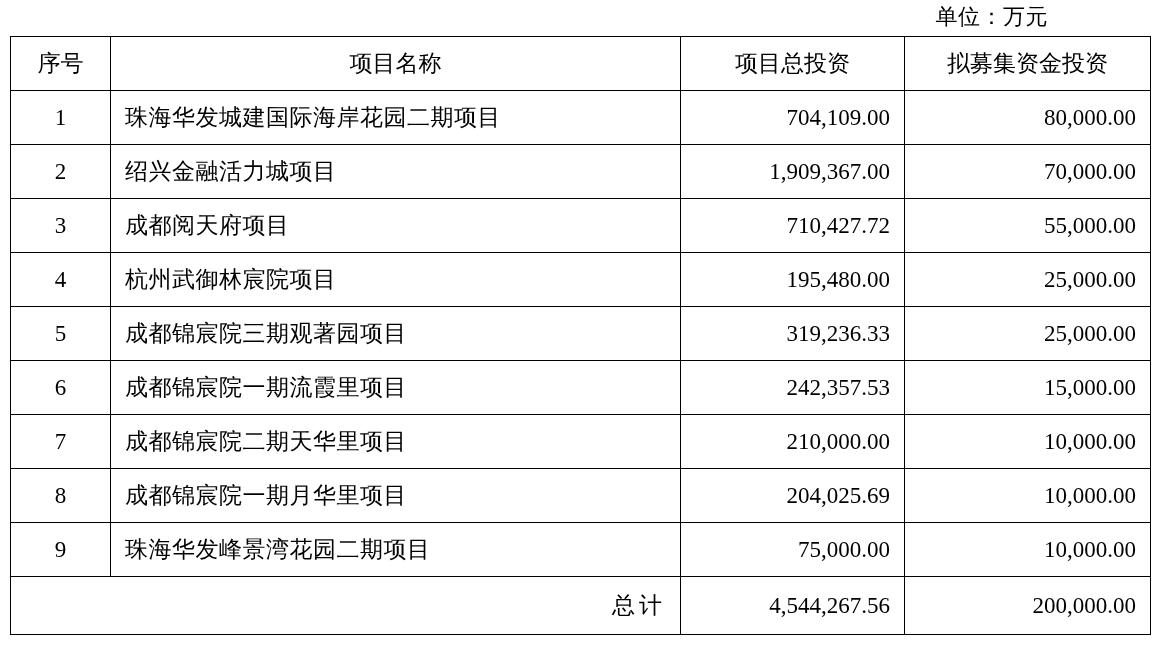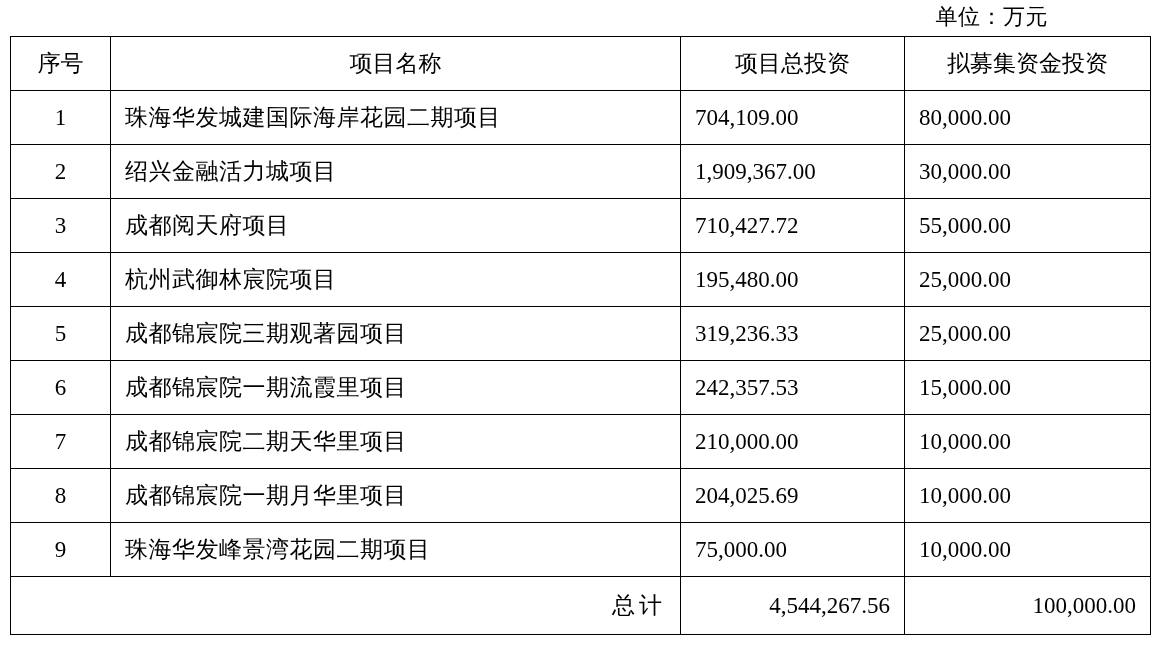--- a/index.html
+++ b/index.html
@@ -55,20 +55,21 @@
 
   td.idx {
     text-align: center;
   }
   td.name {
     text-align: left;
     padding-left: 24px;
     letter-spacing: 0.5px;
   }
   td.num {
+    text-align: right;
     padding-right: 16px;
     font-family: "Liberation Serif", "DejaVu Serif", serif;
   }
   tr.total-row td {
     height: 58px;
   }
   td.total-label {
     text-align: right;
     font-size: 24px;
     font-weight: bold;
@@ -107,21 +108,21 @@
       <tr>
         <td class="idx">1</td>
         <td class="name">珠海华发城建国际海岸花园二期项目</td>
         <td class="num">704,109.00</td>
         <td class="num">80,000.00</td>
       </tr>
       <tr>
         <td class="idx">2</td>
         <td class="name">绍兴金融活力城项目</td>
         <td class="num">1,909,367.00</td>
-        <td class="num">30,000.00</td>
+        <td class="num">70,000.00</td>
       </tr>
       <tr>
         <td class="idx">3</td>
         <td class="name">成都阅天府项目</td>
         <td class="num">710,427.72</td>
         <td class="num">55,000.00</td>
       </tr>
       <tr>
         <td class="idx">4</td>
         <td class="name">杭州武御林宸院项目</td>
@@ -154,18 +155,18 @@
       </tr>
       <tr>
         <td class="idx">9</td>
         <td class="name">珠海华发峰景湾花园二期项目</td>
         <td class="num">75,000.00</td>
         <td class="num">10,000.00</td>
       </tr>
       <tr class="total-row">
         <td class="total-label" colspan="2">总计</td>
         <td class="total-num">4,544,267.56</td>
-        <td class="total-num">100,000.00</td>
+        <td class="total-num">200,000.00</td>
       </tr>
     </tbody>
   </table>
 
 </div>
 
 </body></html>

